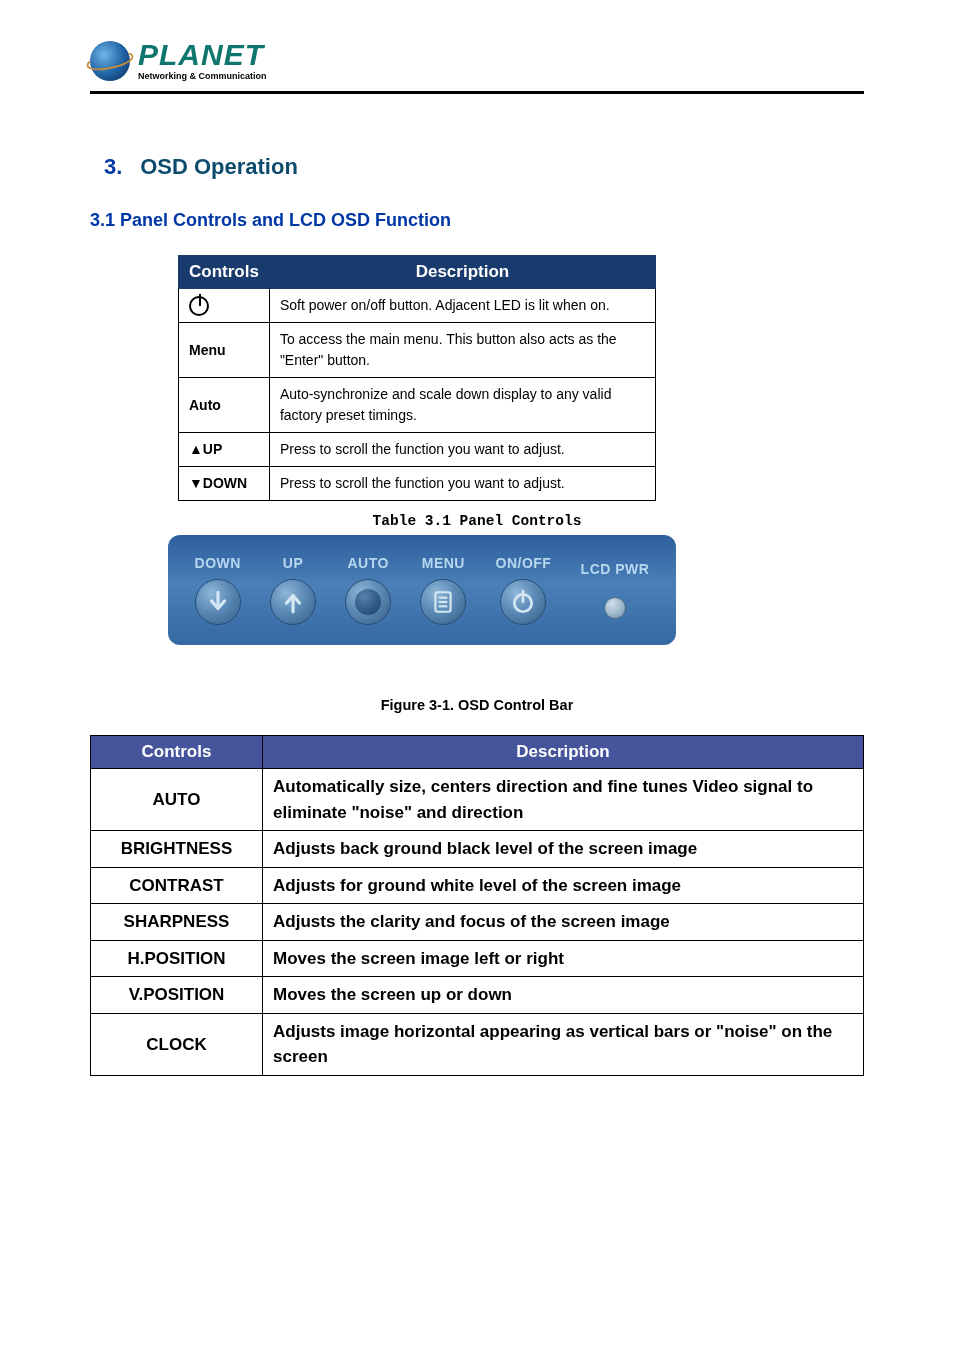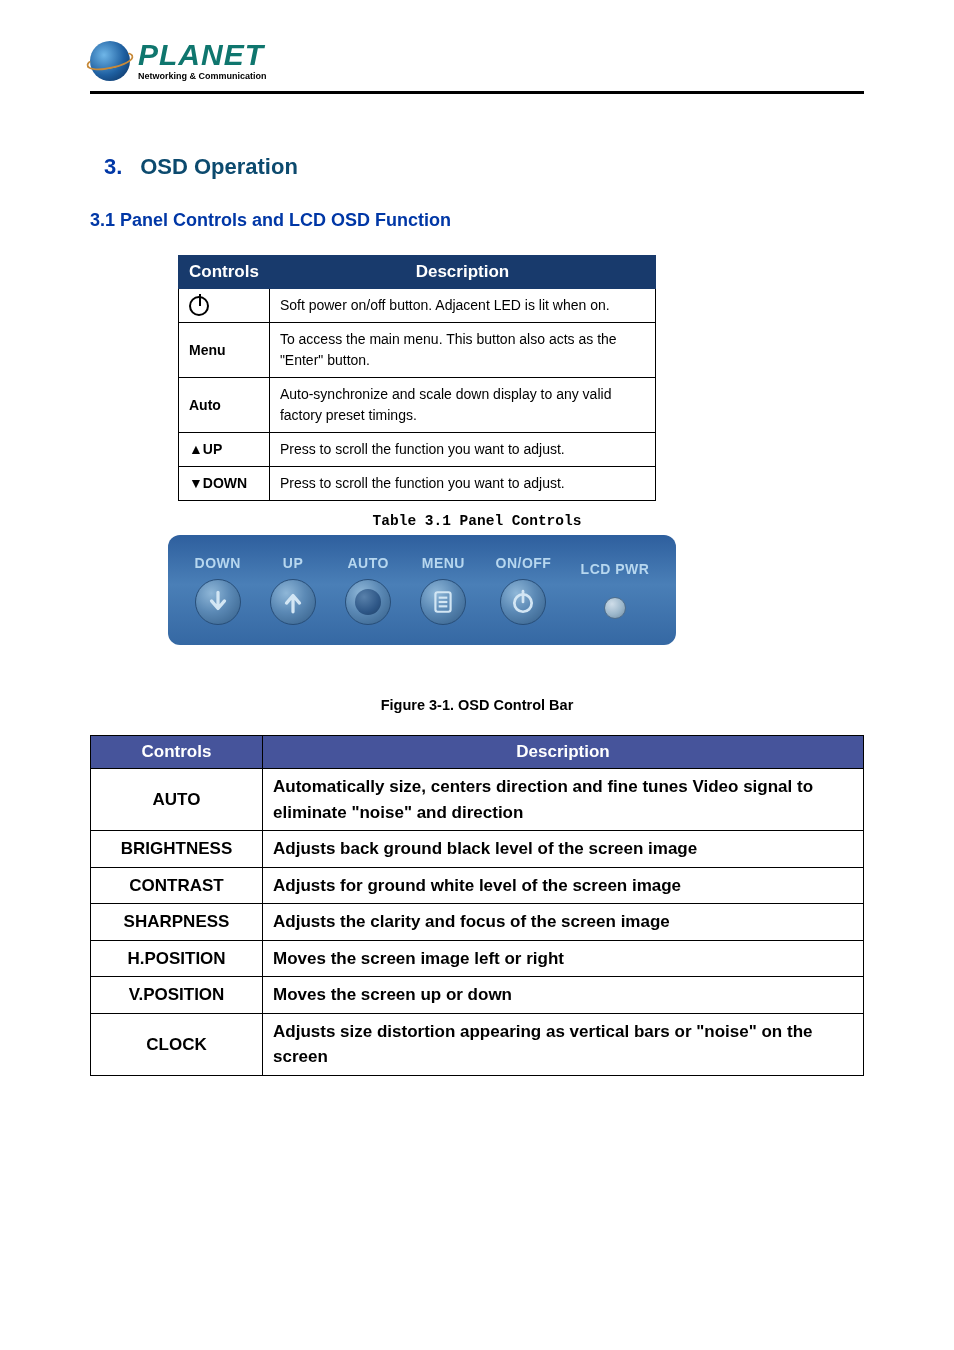--- a/index.html
+++ b/index.html
@@ -213,16 +213,16 @@
     <tr>
       <td class="ctrl2c">H.POSITION</td>
       <td>Moves the screen image left or right</td>
     </tr>
     <tr>
       <td class="ctrl2c">V.POSITION</td>
       <td>Moves the screen up or down</td>
     </tr>
     <tr>
       <td class="ctrl2c">CLOCK</td>
-      <td>Adjusts size distortion appearing as vertical bars or "noise" on the screen</td>
+      <td>Adjusts image horizontal appearing as vertical bars or "noise" on the screen</td>
     </tr>
   </tbody>
 </table>
 
 </body></html>

